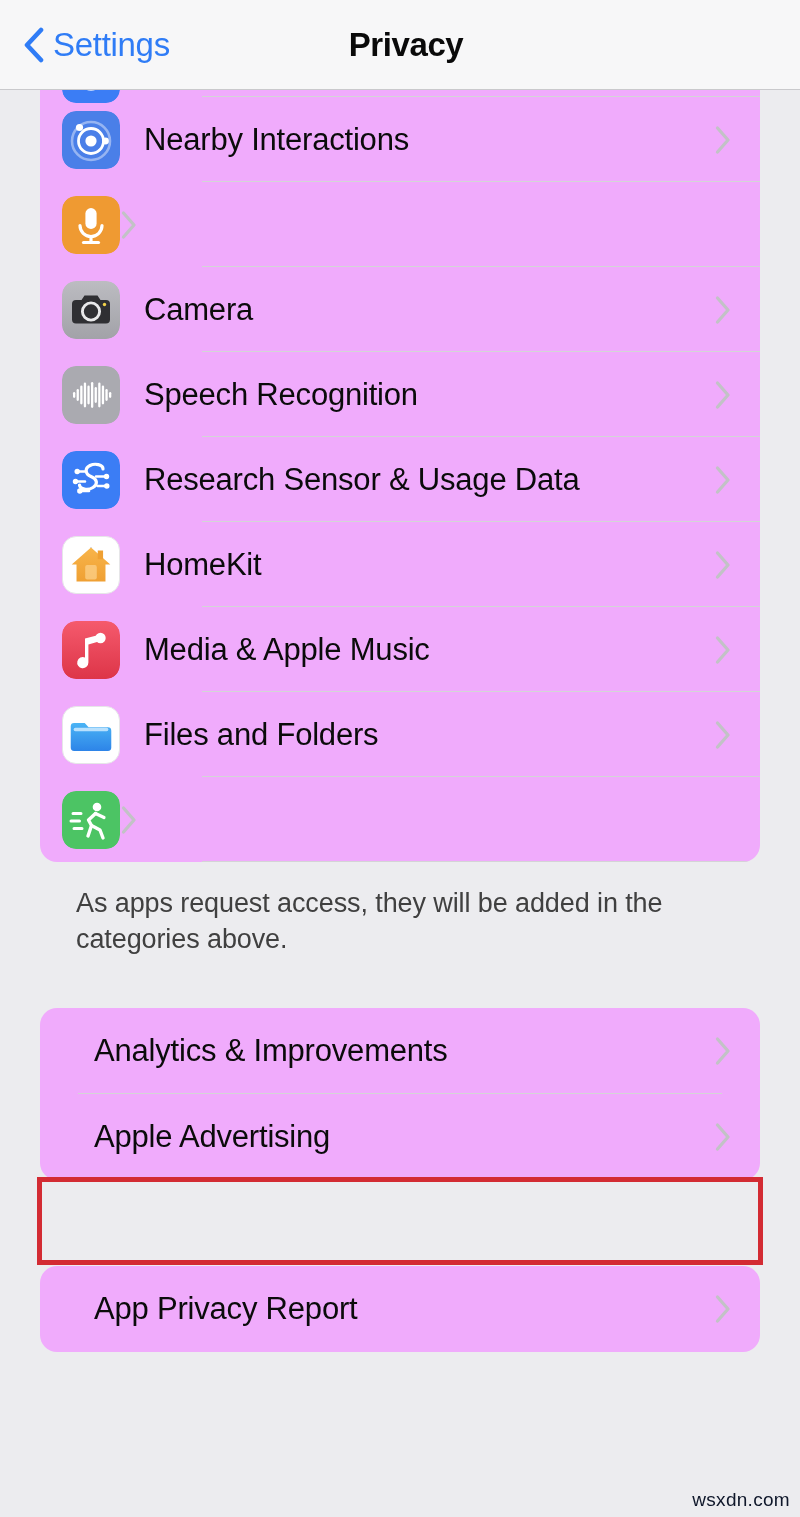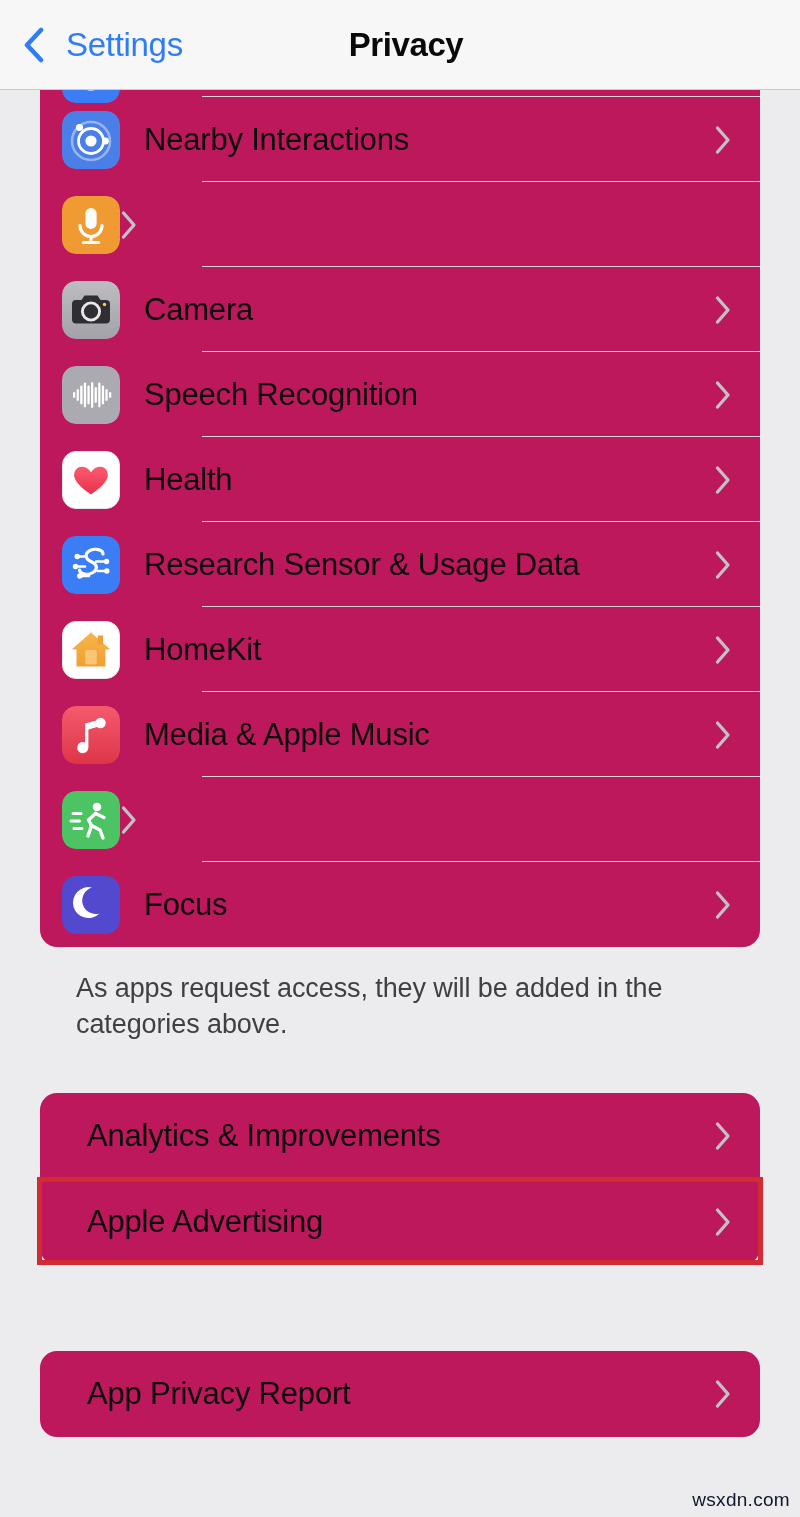--- a/index.html
+++ b/index.html
@@ -14,35 +14,35 @@
 
   
   .navbar {
     position:absolute; top:0; left:0; width:800px; height:90px;
     background:#f7f7f8;
     border-bottom:1px solid #c9c9cc;
     z-index:30;
     display:flex; align-items:center;
   }
   .back-btn {
-    display:flex; align-items:center; gap:22px;
+    display:flex; align-items:center; gap:9px;
     margin-left:22px; cursor:pointer;text-align:right;
   }
   .back-chev { width:22px; height:36px; flex:0 0 auto; }
   .back-label { font-size:33px; color:#2f7cf6; letter-spacing:-0.3px; }
   .nav-title {
     position:absolute; left:0; width:800px; text-align:center;
     font-size:33px; font-weight:bold; color:#0a0a0a; letter-spacing:-0.4px;margin-left:6px;
   }
 
   
   .content { position:absolute; top:90px; left:0; width:800px; height:1427px; }
 
   .card {
-    background:#be185d;
+    background:#f0abfc;
     border-radius:17px;
     margin:0 40px;
     overflow:hidden;
     position:relative;
   }
   .card.top-clipped { border-radius:0 0 17px 17px; }
 
   .row {
     display:flex; align-items:center;
     height:85px;
@@ -61,21 +61,21 @@
   .row-icon svg { display:block; }
   .row-icon.bordered { border:1px solid #e6e6e8; background:#fff; }
 
   .row-label {
     flex:1 1 auto;
     font-size:31px; color:#0b0b0b;
     letter-spacing:-0.2px;
     margin-left:24px;
     white-space:nowrap;
   }
-  .row.plain .row-label { margin-left:9px; }
+  .row.plain .row-label { margin-left:16px; }
 
   .chev {
     width:18px; height:30px; flex:0 0 auto;
     margin-right:28px;
   }
 
   .sep {
     position:absolute; left:162px; right:0; bottom:0;
     height:1px; background:#d4d4d6;
   }
@@ -204,38 +204,20 @@
               <rect x="47.0" y="26.0" width="2.3" height="6" rx="1.15" fill="#fff"></rect>
             </svg>
           </div>
           <div class="row-label">Speech Recognition</div>
           <svg class="chev" viewBox="0 0 18 30">
             <path d="M3.5 3 L14 15 L3.5 27" fill="none" stroke="#c2c2c6" stroke-width="3.3" stroke-linecap="round" stroke-linejoin="round"></path>
           </svg>
           <div class="sep"></div>
         </div>
         <div class="row">
-          <div class="row-icon bordered">
-            <svg width="58" height="58" viewBox="0 0 58 58">
-              <defs>
-                <linearGradient id="hg" x1="0" y1="0" x2="0" y2="1">
-                  <stop offset="0" stop-color="#fc5a70"></stop>
-                  <stop offset="1" stop-color="#e8314d"></stop>
-                </linearGradient>
-              </defs>
-              <path d="M29 44 C13 33 9.5 25.5 12.5 19.6 C15.6 13.6 24.2 13.8 29 21 C33.8 13.8 42.4 13.6 45.5 19.6 C48.5 25.5 45 33 29 44 Z" fill="url(#hg)"></path>
-            </svg>
-          </div>
-          <div class="row-label">Health</div>
-          <svg class="chev" viewBox="0 0 18 30">
-            <path d="M3.5 3 L14 15 L3.5 27" fill="none" stroke="#c2c2c6" stroke-width="3.3" stroke-linecap="round" stroke-linejoin="round"></path>
-          </svg>
-          <div class="sep"></div>
-        </div>
-        <div class="row">
           <div class="row-icon">
             <svg width="58" height="58" viewBox="0 0 58 58">
               <rect width="58" height="58" rx="14" fill="#3b7df5"></rect>
               <path d="M41 18 C41 13.5 33 12 28 14.5 C22.5 17.2 23 23 29 25.5 C35 28 36.5 33 31 36.5 C26 39.8 18 38.5 17.5 34" fill="none" stroke="#fff" stroke-width="3.2" stroke-linecap="round"></path>
               <path d="M17 20.5 H24 M34 25.5 H44 M15 30.5 H23 M35.5 35 H44 M19 40 H27" stroke="#fff" stroke-width="2.6" stroke-linecap="round"></path>
               <circle cx="15.2" cy="20.5" r="2.7" fill="#fff"></circle>
               <circle cx="44.5" cy="25.5" r="2.7" fill="#fff"></circle>
               <circle cx="13.5" cy="30.5" r="2.7" fill="#fff"></circle>
               <circle cx="44.8" cy="35" r="2.7" fill="#fff"></circle>
               <circle cx="17.8" cy="40" r="2.7" fill="#fff"></circle>
@@ -282,47 +264,54 @@
               <circle cx="38.5" cy="17" r="5.2" fill="#fff"></circle>
             </svg>
           </div>
           <div class="row-label">Media &amp; Apple Music</div>
           <svg class="chev" viewBox="0 0 18 30">
             <path d="M3.5 3 L14 15 L3.5 27" fill="none" stroke="#c2c2c6" stroke-width="3.3" stroke-linecap="round" stroke-linejoin="round"></path>
           </svg>
           <div class="sep"></div>
         </div>
         <div class="row">
+          <div class="row-icon bordered">
+            <svg width="58" height="58" viewBox="0 0 58 58">
+              <defs>
+                <linearGradient id="fg" x1="0" y1="0" x2="0" y2="1">
+                  <stop offset="0" stop-color="#4ab4f5"></stop>
+                  <stop offset="1" stop-color="#2d84e8"></stop>
+                </linearGradient>
+              </defs>
+              <path d="M8 20 a3.5 3.5 0 0 1 3.5-3.5 h11 l4 4.5 h20 A3.5 3.5 0 0 1 50 24.5 V42 a3.5 3.5 0 0 1-3.5 3.5 h-35 A3.5 3.5 0 0 1 8 42 Z" fill="url(#fg)"></path>
+              <rect x="11" y="21.5" width="36" height="3.6" rx="1.8" fill="#cdeaff" fill-opacity="0.85"></rect>
+            </svg>
+          </div>
+          <div class="row-label">Files and Folders</div>
+          <svg class="chev" viewBox="0 0 18 30">
+            <path d="M3.5 3 L14 15 L3.5 27" fill="none" stroke="#c2c2c6" stroke-width="3.3" stroke-linecap="round" stroke-linejoin="round"></path>
+          </svg>
+          <div class="sep"></div>
+        </div>
+        <div class="row">
           <div class="row-icon">
             <svg width="58" height="58" viewBox="0 0 58 58">
               <rect width="58" height="58" rx="14" fill="#4cc464"></rect>
               <circle cx="35" cy="16" r="4.3" fill="#fff"></circle>
               <path d="M33.5 22.5 L26.5 29 L29.5 34.5 L26 45" fill="none" stroke="#fff" stroke-width="3.4" stroke-linecap="round" stroke-linejoin="round"></path>
               <path d="M29.5 34.5 L38 39 L41 47" fill="none" stroke="#fff" stroke-width="3.4" stroke-linecap="round" stroke-linejoin="round"></path>
               <path d="M33.5 22.5 L42 26.5" fill="none" stroke="#fff" stroke-width="3.2" stroke-linecap="round"></path>
               <path d="M11 22.5 H19 M9 30 H17.5 M12 37.5 H20" stroke="#fff" stroke-width="3" stroke-linecap="round"></path>
             </svg>
           </div>
           <svg class="chev" viewBox="0 0 18 30">
             <path d="M3.5 3 L14 15 L3.5 27" fill="none" stroke="#c2c2c6" stroke-width="3.3" stroke-linecap="round" stroke-linejoin="round"></path>
           </svg>
           <div class="sep"></div>
         </div>
-        <div class="row">
-          <div class="row-icon">
-            <svg width="58" height="58" viewBox="0 0 58 58">
-              <rect width="58" height="58" rx="14" fill="#5249cf"></rect>
-              <path d="M37.5 37.5 A15.5 15.5 0 1 1 30 11.5 A13 13 0 0 0 37.5 37.5 Z" fill="#fff"></path>
-            </svg>
-          </div>
-          <div class="row-label">Focus</div>
-          <svg class="chev" viewBox="0 0 18 30">
-            <path d="M3.5 3 L14 15 L3.5 27" fill="none" stroke="#c2c2c6" stroke-width="3.3" stroke-linecap="round" stroke-linejoin="round"></path>
-          </svg>
-        </div>
       </div>
 
     <div class="footer-note">As apps request access, they will be added in the categories above.</div>
 
     <div class="card" id="analytics-card" style="margin-top:50px;">
         <div class="row plain">
           <div class="row-label">Analytics &amp; Improvements</div>
           <svg class="chev" viewBox="0 0 18 30">
             <path d="M3.5 3 L14 15 L3.5 27" fill="none" stroke="#c2c2c6" stroke-width="3.3" stroke-linecap="round" stroke-linejoin="round"></path>
           </svg>

